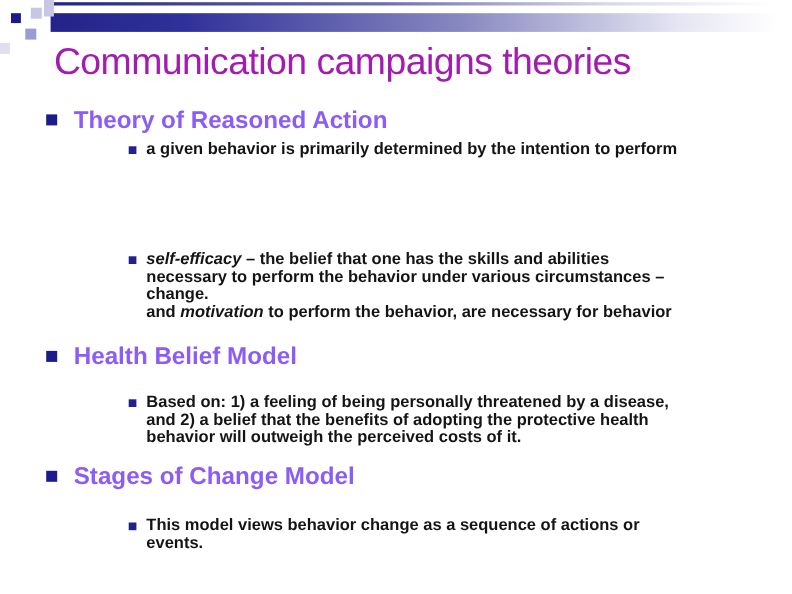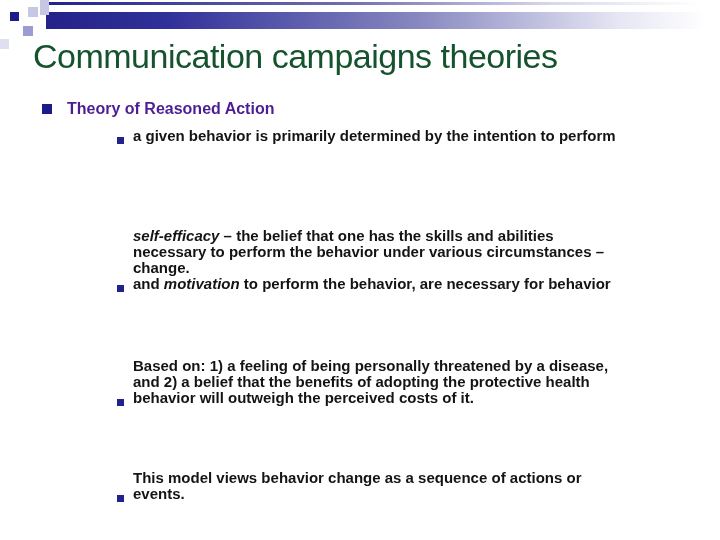--- a/index.html
+++ b/index.html
@@ -18,36 +18,36 @@
     background:linear-gradient(to right, #23238a 0%, #30309a 18%, #8787c0 55%, #e6e6f4 85%, #ffffff 98%);
   }
   .deco { position:absolute; }
   .deco.sq-a { left:40px; top:0;    width:9px;  height:15px; background:#c7c7e5; }
   .deco.sq-b { left:28px; top:7px;  width:10px; height:10px; background:#c7c7e5; }
   .deco.sq-c { left:10px; top:12px; width:9px;  height:9px;  background:#1b1b8a; }
   .deco.sq-d { left:23px; top:26px; width:10px; height:10px; background:#9c9cd2; }
   .deco.sq-e { left:0;    top:39px; width:9px;  height:10px; background:#dfdff2; }
 
   .title {
-    position:absolute; left:33px; top:37px; width:660px;
-    font-size:34px; line-height:38px; font-weight:400; color:#14532d;
+    position:absolute; left:49px; top:37px; width:660px;
+    font-size:34px; line-height:38px; font-weight:400; color:#a21caf;
     letter-spacing:-0.5px; white-space:nowrap;
   }
 
   .h-row { position:absolute; left:42px; display:flex; align-items:flex-start; }
   .h-bullet {
     width:10px; height:10px; background:#1b1b8a; margin-top:7px; margin-right:15px;
     flex:none;
   }
   .h-text {
-    font-size:16px; line-height:24px; font-weight:700; color:#4c1d95;
+    font-size:22px; line-height:24px; font-weight:700; color:#8b5cf6;
     white-space:nowrap;
   }
 
-  .b-row { position:absolute; left:117px; display:flex; align-items:flex-end; }
+  .b-row { position:absolute; left:117px; display:flex; align-items:flex-start; }
   .b-bullet {
     width:7px; height:7px; background:#22228c; margin-top:5px; margin-right:9px;
     flex:none;
   }
   .b-text {
     font-size:15px; line-height:16px; font-weight:700; color:#141414;
     width:560px;
   }
   .b-line { white-space:nowrap; }
   .it { font-style:italic; }
@@ -86,29 +86,37 @@
   <div class="b-row pos-b2">
     <span class="b-bullet"></span>
     <span class="b-text">
       <span class="b-line" style="display: block;"><span class="it">self-efficacy</span><span> – the belief that one has the skills and abilities</span></span>
       <span class="b-line" style="display: block;">necessary to perform the behavior under various circumstances –</span>
       <span class="b-line" style="display: block;">change.</span>
       <span class="b-line" style="display: block;"><span>and </span><span class="it">motivation</span><span> to perform the behavior, are necessary for behavior</span></span>
     </span>
   </div>
 
+  <div class="h-row pos-h3">
+    <span class="h-bullet"></span>
+    <span class="h-text">Health Belief Model</span>
+  </div>
   <div class="b-row pos-b3">
     <span class="b-bullet"></span>
     <span class="b-text">
       <span class="b-line" style="display: block;">Based on: 1) a feeling of being personally threatened by a disease,</span>
       <span class="b-line" style="display: block;">and 2) a belief that the benefits of adopting the protective health</span>
       <span class="b-line" style="display: block;">behavior will outweigh the perceived costs of it.</span>
     </span>
   </div>
 
+  <div class="h-row pos-h4">
+    <span class="h-bullet"></span>
+    <span class="h-text">Stages of Change Model</span>
+  </div>
   <div class="b-row pos-b4">
     <span class="b-bullet"></span>
     <span class="b-text">
       <span class="b-line" style="display: block;">This model views behavior change as a sequence of actions or</span>
       <span class="b-line" style="display: block;">events.</span>
     </span>
   </div>
 
 </div>
 

